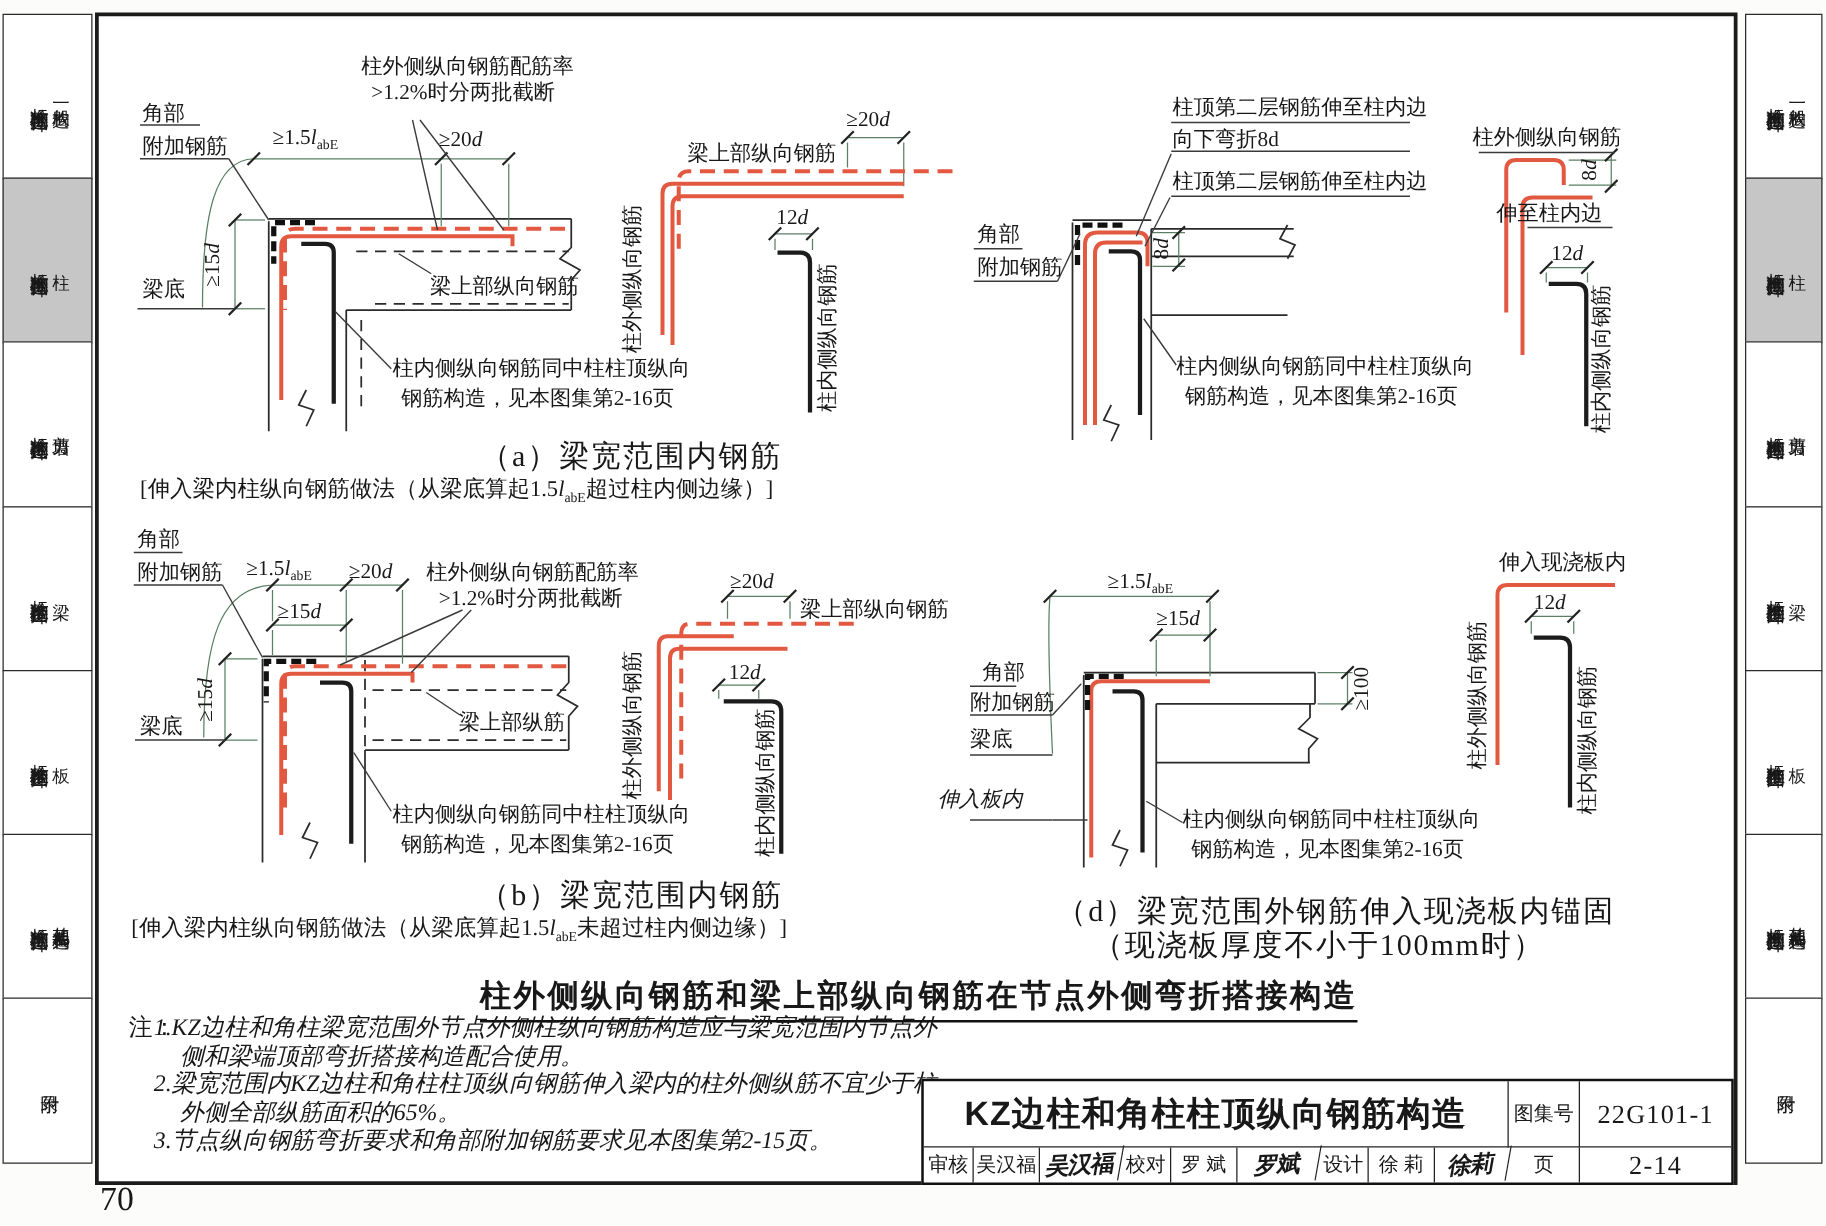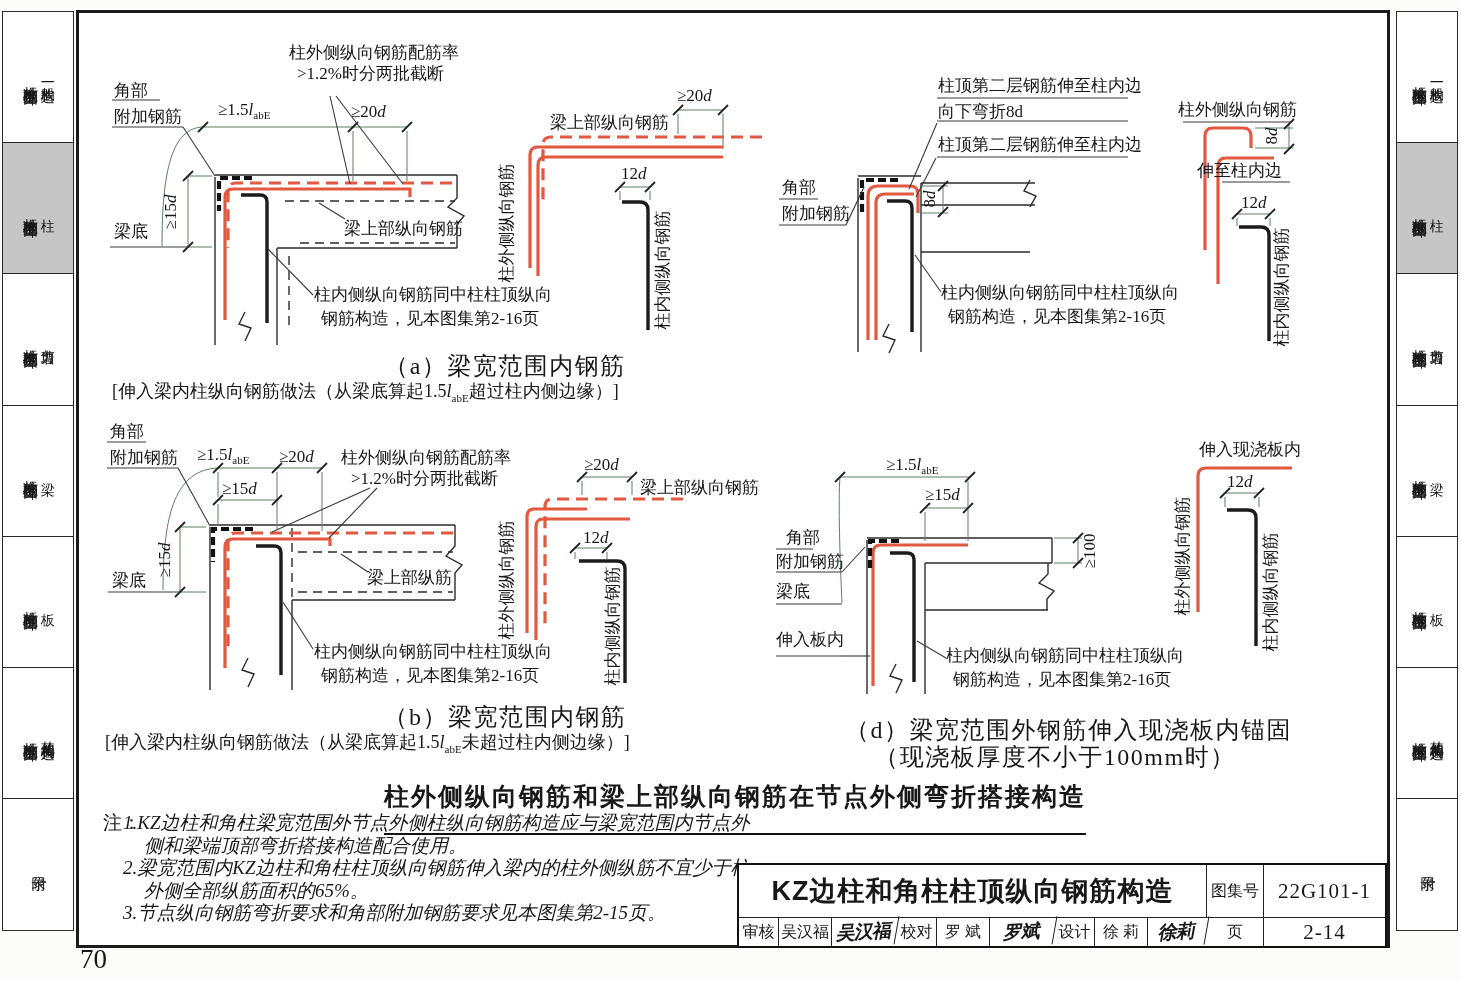--- a/index.html
+++ b/index.html
@@ -34,21 +34,21 @@
   .lbl{position:absolute;font-size:17px;line-height:21px;white-space:nowrap;z-index:3;}
   .rot{transform:translate(-50%,-50%) rotate(-90deg);}
   .ctr{text-align:center;}
   .cap{font-size:24px;letter-spacing:1.5px;}
   .sub{font-size:18px;text-align:right;}
   .it{font-style:italic;font-family:"Liberation Serif",serif;}
   sub{font-size:11px;}
   .heading{position:absolute;left:320px;top:780px;width:830px;text-align:center;z-index:3;}
   .heading span{display:inline-block;font-size:25px;font-weight:bold;letter-spacing:2px;
                 font-family:"Liberation Sans","DejaVu Sans",sans-serif;
-                border-bottom:2.5px solid #111;padding-bottom:20px;}
+                border-bottom:2.5px solid #111;padding-bottom:3px;}
   
   .notes{position:absolute;left:103px;top:812px;width:648px;font-size:19px;line-height:22.5px;z-index:3;}
   .notes .pfx{position:absolute;left:0;top:0;}
   .notes .items{margin-left:20px;font-style:italic;}
   .notes .item{padding-left:21px;text-indent:-21px;}
   
   .tblock{position:absolute;left:737px;top:863px;width:650px;height:85px;z-index:5;background:#fff;
           border:2.5px solid #111;box-sizing:border-box;display:grid;
           grid-template-columns:40px 53px 65px 40px 53px 65px 40px 53px 59px 57px 1fr;
           grid-template-rows:53px 1fr;}
@@ -442,21 +442,21 @@
   <div class="lbl rot" style="left:1271px;top:136px;"><span>8</span><i class="it">d</i></div>
   <div class="lbl" style="left:1197px;top:160px;">伸至柱内边</div>
   <div class="lbl" style="left:1241px;top:192px;"><span>12</span><i class="it">d</i></div>
   <div class="lbl rot" style="left:1281px;top:287px;">柱内侧纵向钢筋</div>
 
   <div class="lbl" style="left:886px;top:454px;"><span>≥1.5</span><i class="it">l</i><sub>abE</sub></div>
   <div class="lbl" style="left:925px;top:484px;"><span>≥15</span><i class="it">d</i></div>
   <div class="lbl" style="left:786px;top:527px;">角部</div>
   <div class="lbl" style="left:776px;top:551px;">附加钢筋</div>
   <div class="lbl" style="left:776px;top:581px;">梁底</div>
-  <div class="lbl" style="left:776px;top:629px;">伸入板内</div>
+  <div class="lbl" style="left:750px;top:629px;font-style:italic;">伸入板内</div>
   <div class="lbl rot" style="left:1089px;top:551px;">≥100</div>
   <div class="lbl" style="left:946px;top:645px;">柱内侧纵向钢筋同中柱柱顶纵向</div>
   <div class="lbl" style="left:953px;top:669px;">钢筋构造，见本图集第2-16页</div>
   <div class="lbl cap ctr" style="left:845px;top:720px;width:420px;">（d）梁宽范围外钢筋伸入现浇板内锚固</div>
   <div class="lbl cap ctr" style="left:845px;top:747px;width:420px;">（现浇板厚度不小于100mm时）</div>
   <div class="lbl" style="left:1199px;top:439px;">伸入现浇板内</div>
   <div class="lbl" style="left:1227px;top:471px;"><span>12</span><i class="it">d</i></div>
   <div class="lbl rot" style="left:1182px;top:556px;">柱外侧纵向钢筋</div>
   <div class="lbl rot" style="left:1270px;top:592px;">柱内侧纵向钢筋</div>
 

